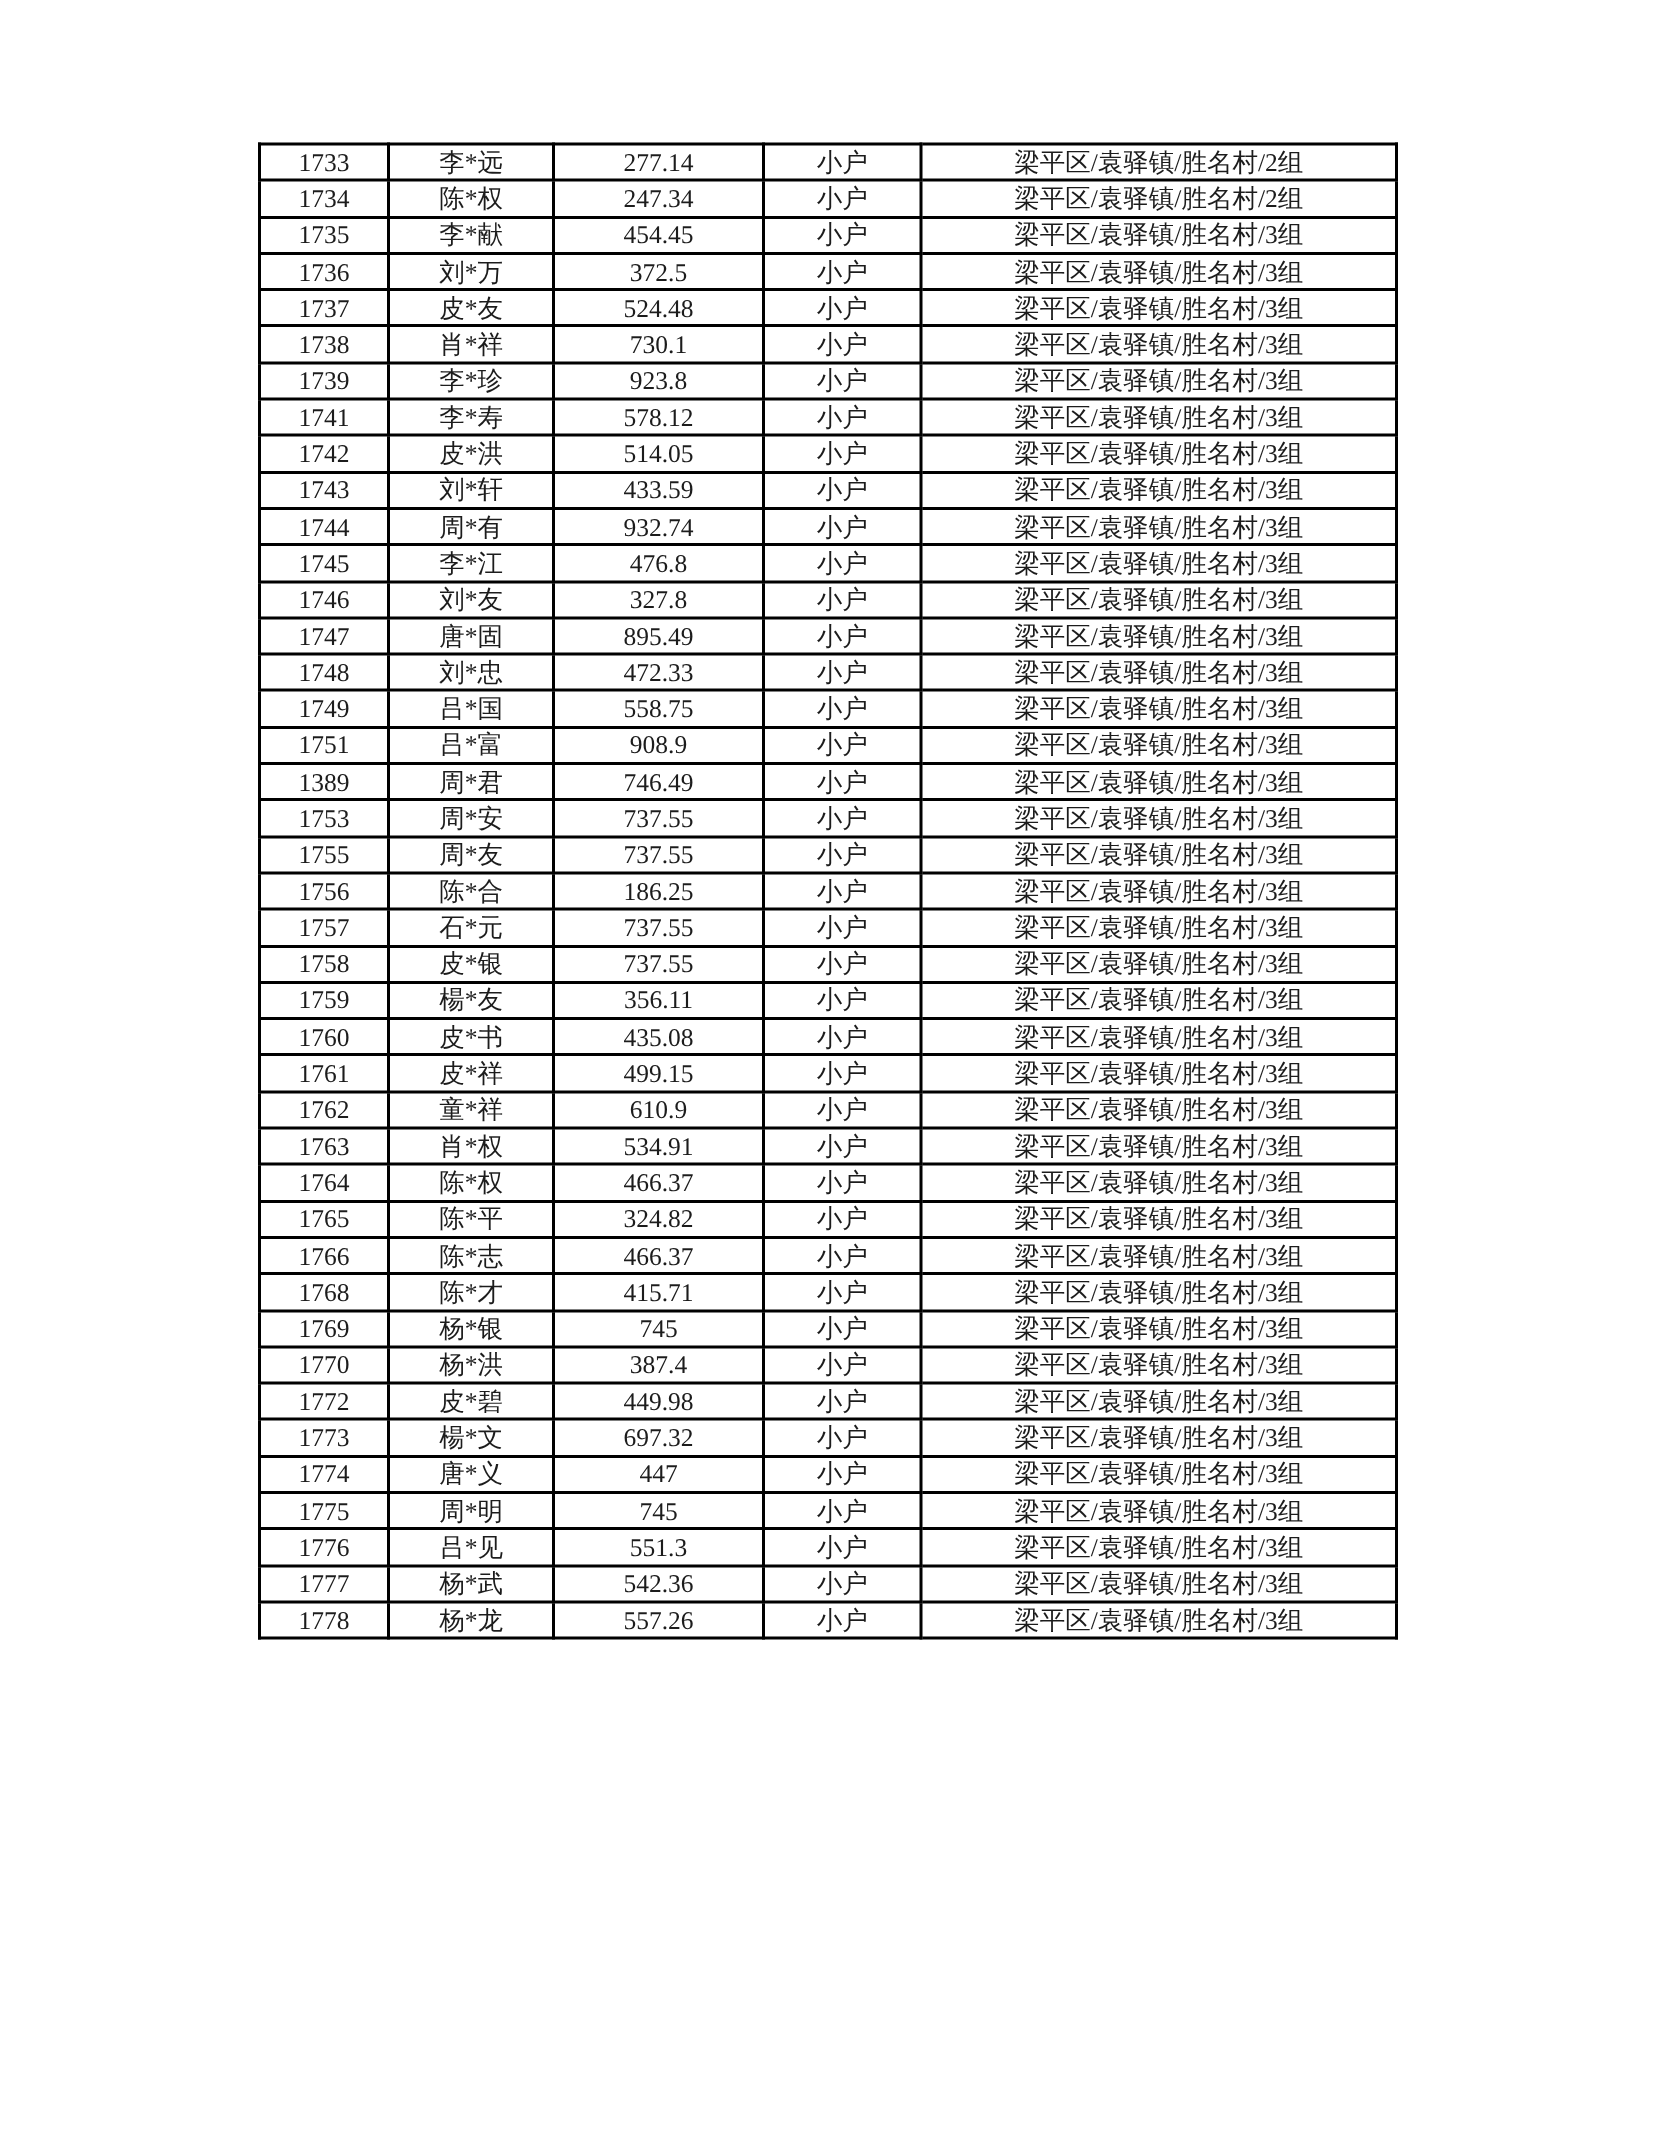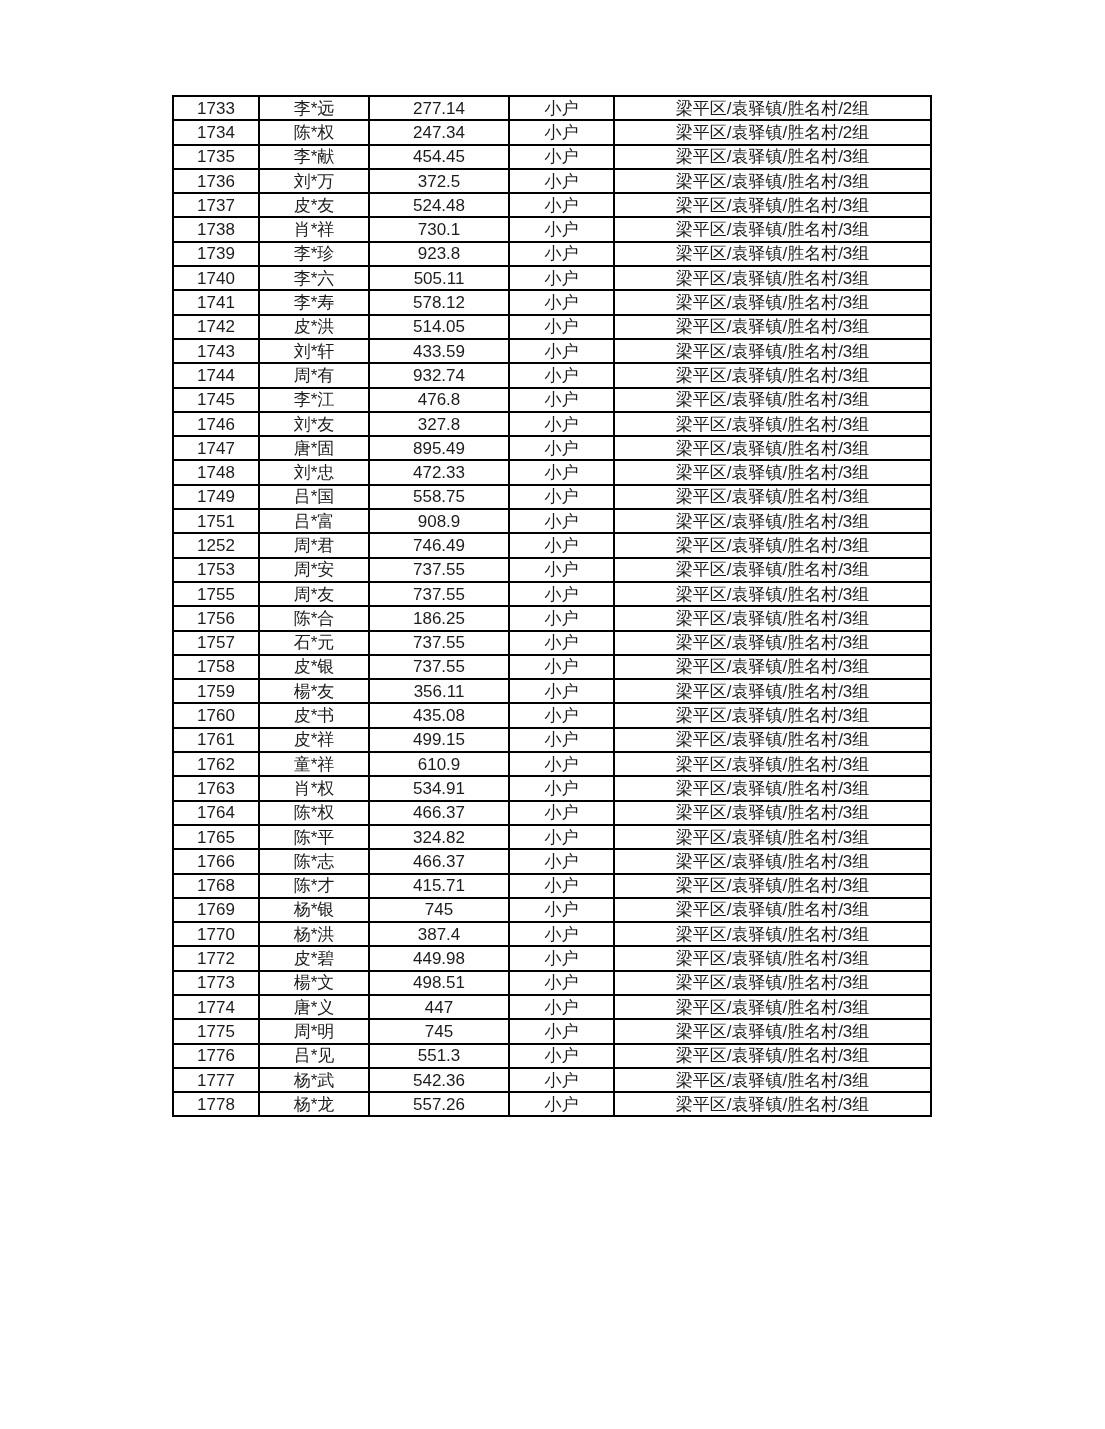--- a/index.html
+++ b/index.html
@@ -5,21 +5,21 @@
   html, body {
     margin: 0;
     padding: 0;
     background: #ffffff;
   }
   #page {
     position: relative;
     width: 1105px;
     height: 1429px;
     background: #ffffff;
-    font-family: Liberation Sans, sans-serif;
+    font-family: Liberation Serif, serif;
     color: #1c1c1c;
   }
   table.data-table {
     position: absolute;
     left: 172px;
     top: 95px;
     width: 758px;
     border-collapse: collapse;
     table-layout: fixed;
   }
@@ -97,27 +97,20 @@
           <td>梁平区/袁驿镇/胜名村/3组</td>
         </tr>
         <tr>
           <td>1739</td>
           <td>李*珍</td>
           <td>923.8</td>
           <td>小户</td>
           <td>梁平区/袁驿镇/胜名村/3组</td>
         </tr>
         <tr>
-          <td>1740</td>
-          <td>李*六</td>
-          <td>505.11</td>
-          <td>小户</td>
-          <td>梁平区/袁驿镇/胜名村/3组</td>
-        </tr>
-        <tr>
           <td>1741</td>
           <td>李*寿</td>
           <td>578.12</td>
           <td>小户</td>
           <td>梁平区/袁驿镇/胜名村/3组</td>
         </tr>
         <tr>
           <td>1742</td>
           <td>皮*洪</td>
           <td>514.05</td>
@@ -174,21 +167,21 @@
           <td>梁平区/袁驿镇/胜名村/3组</td>
         </tr>
         <tr>
           <td>1751</td>
           <td>吕*富</td>
           <td>908.9</td>
           <td>小户</td>
           <td>梁平区/袁驿镇/胜名村/3组</td>
         </tr>
         <tr>
-          <td>1252</td>
+          <td>1389</td>
           <td>周*君</td>
           <td>746.49</td>
           <td>小户</td>
           <td>梁平区/袁驿镇/胜名村/3组</td>
         </tr>
         <tr>
           <td>1753</td>
           <td>周*安</td>
           <td>737.55</td>
           <td>小户</td>
@@ -302,21 +295,21 @@
         <tr>
           <td>1772</td>
           <td>皮*碧</td>
           <td>449.98</td>
           <td>小户</td>
           <td>梁平区/袁驿镇/胜名村/3组</td>
         </tr>
         <tr>
           <td>1773</td>
           <td>楊*文</td>
-          <td>498.51</td>
+          <td>697.32</td>
           <td>小户</td>
           <td>梁平区/袁驿镇/胜名村/3组</td>
         </tr>
         <tr>
           <td>1774</td>
           <td>唐*义</td>
           <td>447</td>
           <td>小户</td>
           <td>梁平区/袁驿镇/胜名村/3组</td>
         </tr>

